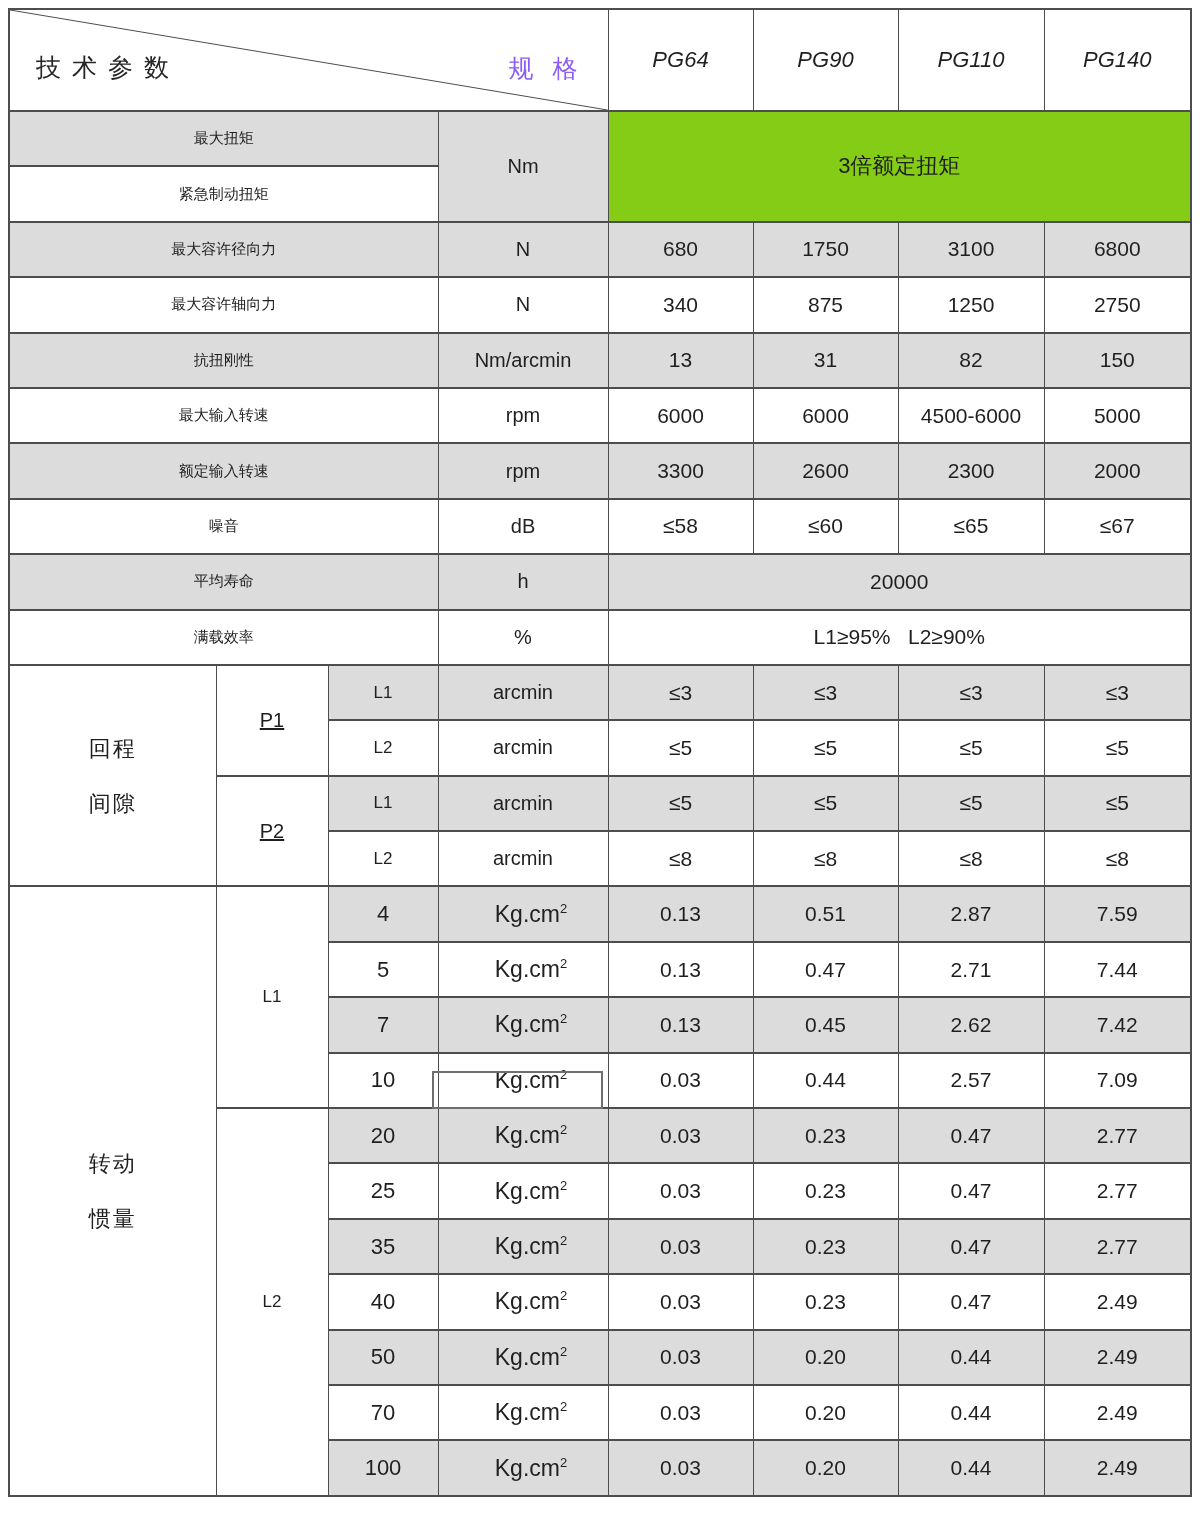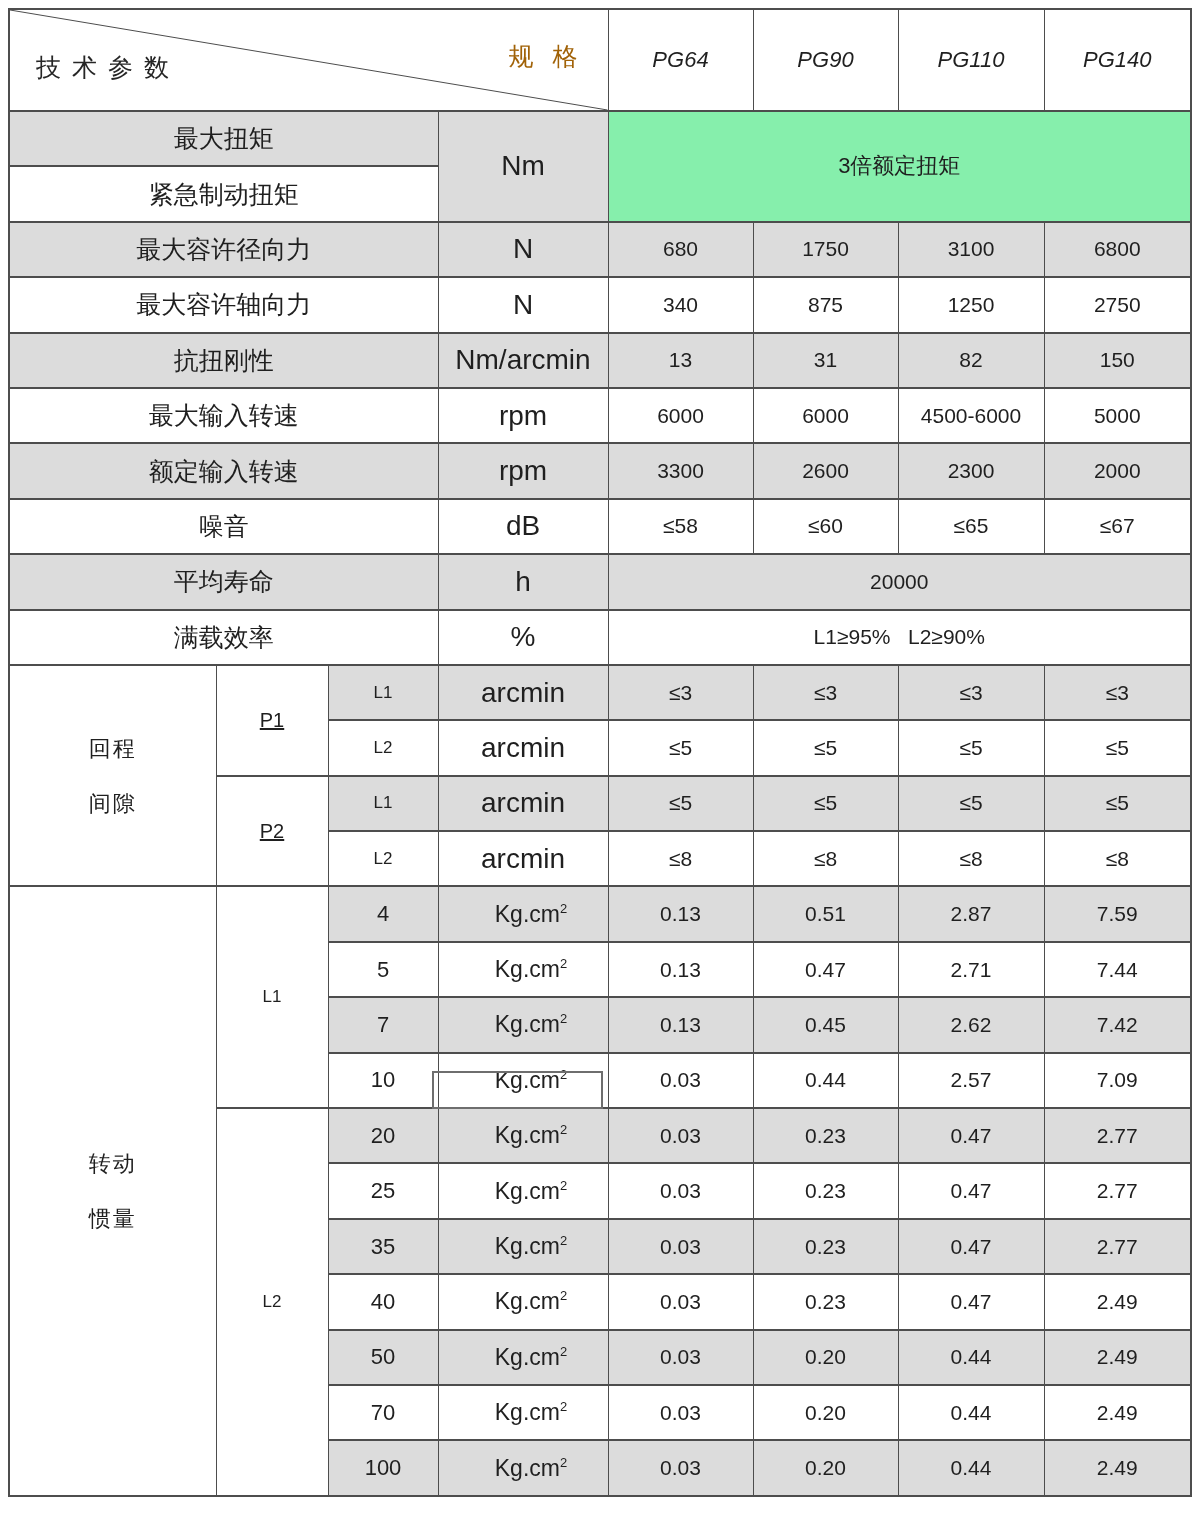--- a/index.html
+++ b/index.html
@@ -30,30 +30,30 @@
     overflow:hidden;
   }
   .spec-table tr{height:55.4px;}
   .spec-table tr.header-row{height:102px;}
   tr.shade td{background:#dcdcdc;}
   td.plain{background:#ffffff !important;}
   
   td.corner-cell{position:relative;background:#ffffff;padding:0;}
   .diag{position:absolute;left:0;top:0;width:100%;height:100%;display:block;}
   .spec-label{
-    position:absolute;right:24px;top:30px;
-    font-size:25px;letter-spacing:6px;color:#a16207;
+    position:absolute;right:24px;top:42px;
+    font-size:25px;letter-spacing:6px;color:#8b5cf6;
   }
   .param-label{
     position:absolute;left:26px;bottom:26px;
     font-size:25px;letter-spacing:11px;color:#262626;
   }
   td.model-h{font-size:22px;background:#ffffff;font-style:italic;}
-  td.lbl{font-size:25px;text-align:center;}
-  td.unit{font-size:28px;text-align:center;}
+  td.lbl{font-size:15px;text-align:center;}
+  td.unit{font-size:20px;text-align:center;}
   td.unit-kg{font-size:23px;padding-left:16px;}
   td.unit-kg sup{font-size:13px;line-height:0;}
   td.val{font-size:21px;}
   td.stage{font-size:17px;}
   td.ratio{font-size:22px;}
   td.big-val{font-size:22px;}
   td.pre{white-space:pre;}
   td.group-lbl{font-size:22px;}
   .group-lbl span{display:block;line-height:2.5;letter-spacing:2px;}
   td.grade{font-size:20px;text-decoration:underline;}
@@ -92,21 +92,21 @@
       </td>
       <td class="model-h">PG64</td>
       <td class="model-h">PG90</td>
       <td class="model-h">PG110</td>
       <td class="model-h">PG140</td>
     </tr>
 
     <tr class="shade">
       <td colspan="3" class="lbl">最大扭矩</td>
       <td rowspan="2" class="unit">Nm</td>
-      <td rowspan="2" colspan="4" class="big-val" style="background:#86efac">3倍额定扭矩</td>
+      <td rowspan="2" colspan="4" class="big-val" style="background:#84cc16">3倍额定扭矩</td>
     </tr>
     <tr>
       <td colspan="3" class="lbl">紧急制动扭矩</td>
     </tr>
 
     <tr class="shade">
       <td colspan="3" class="lbl">最大容许径向力</td>
       <td class="unit">N</td>
       <td class="val">680</td>
       <td class="val">1750</td>

